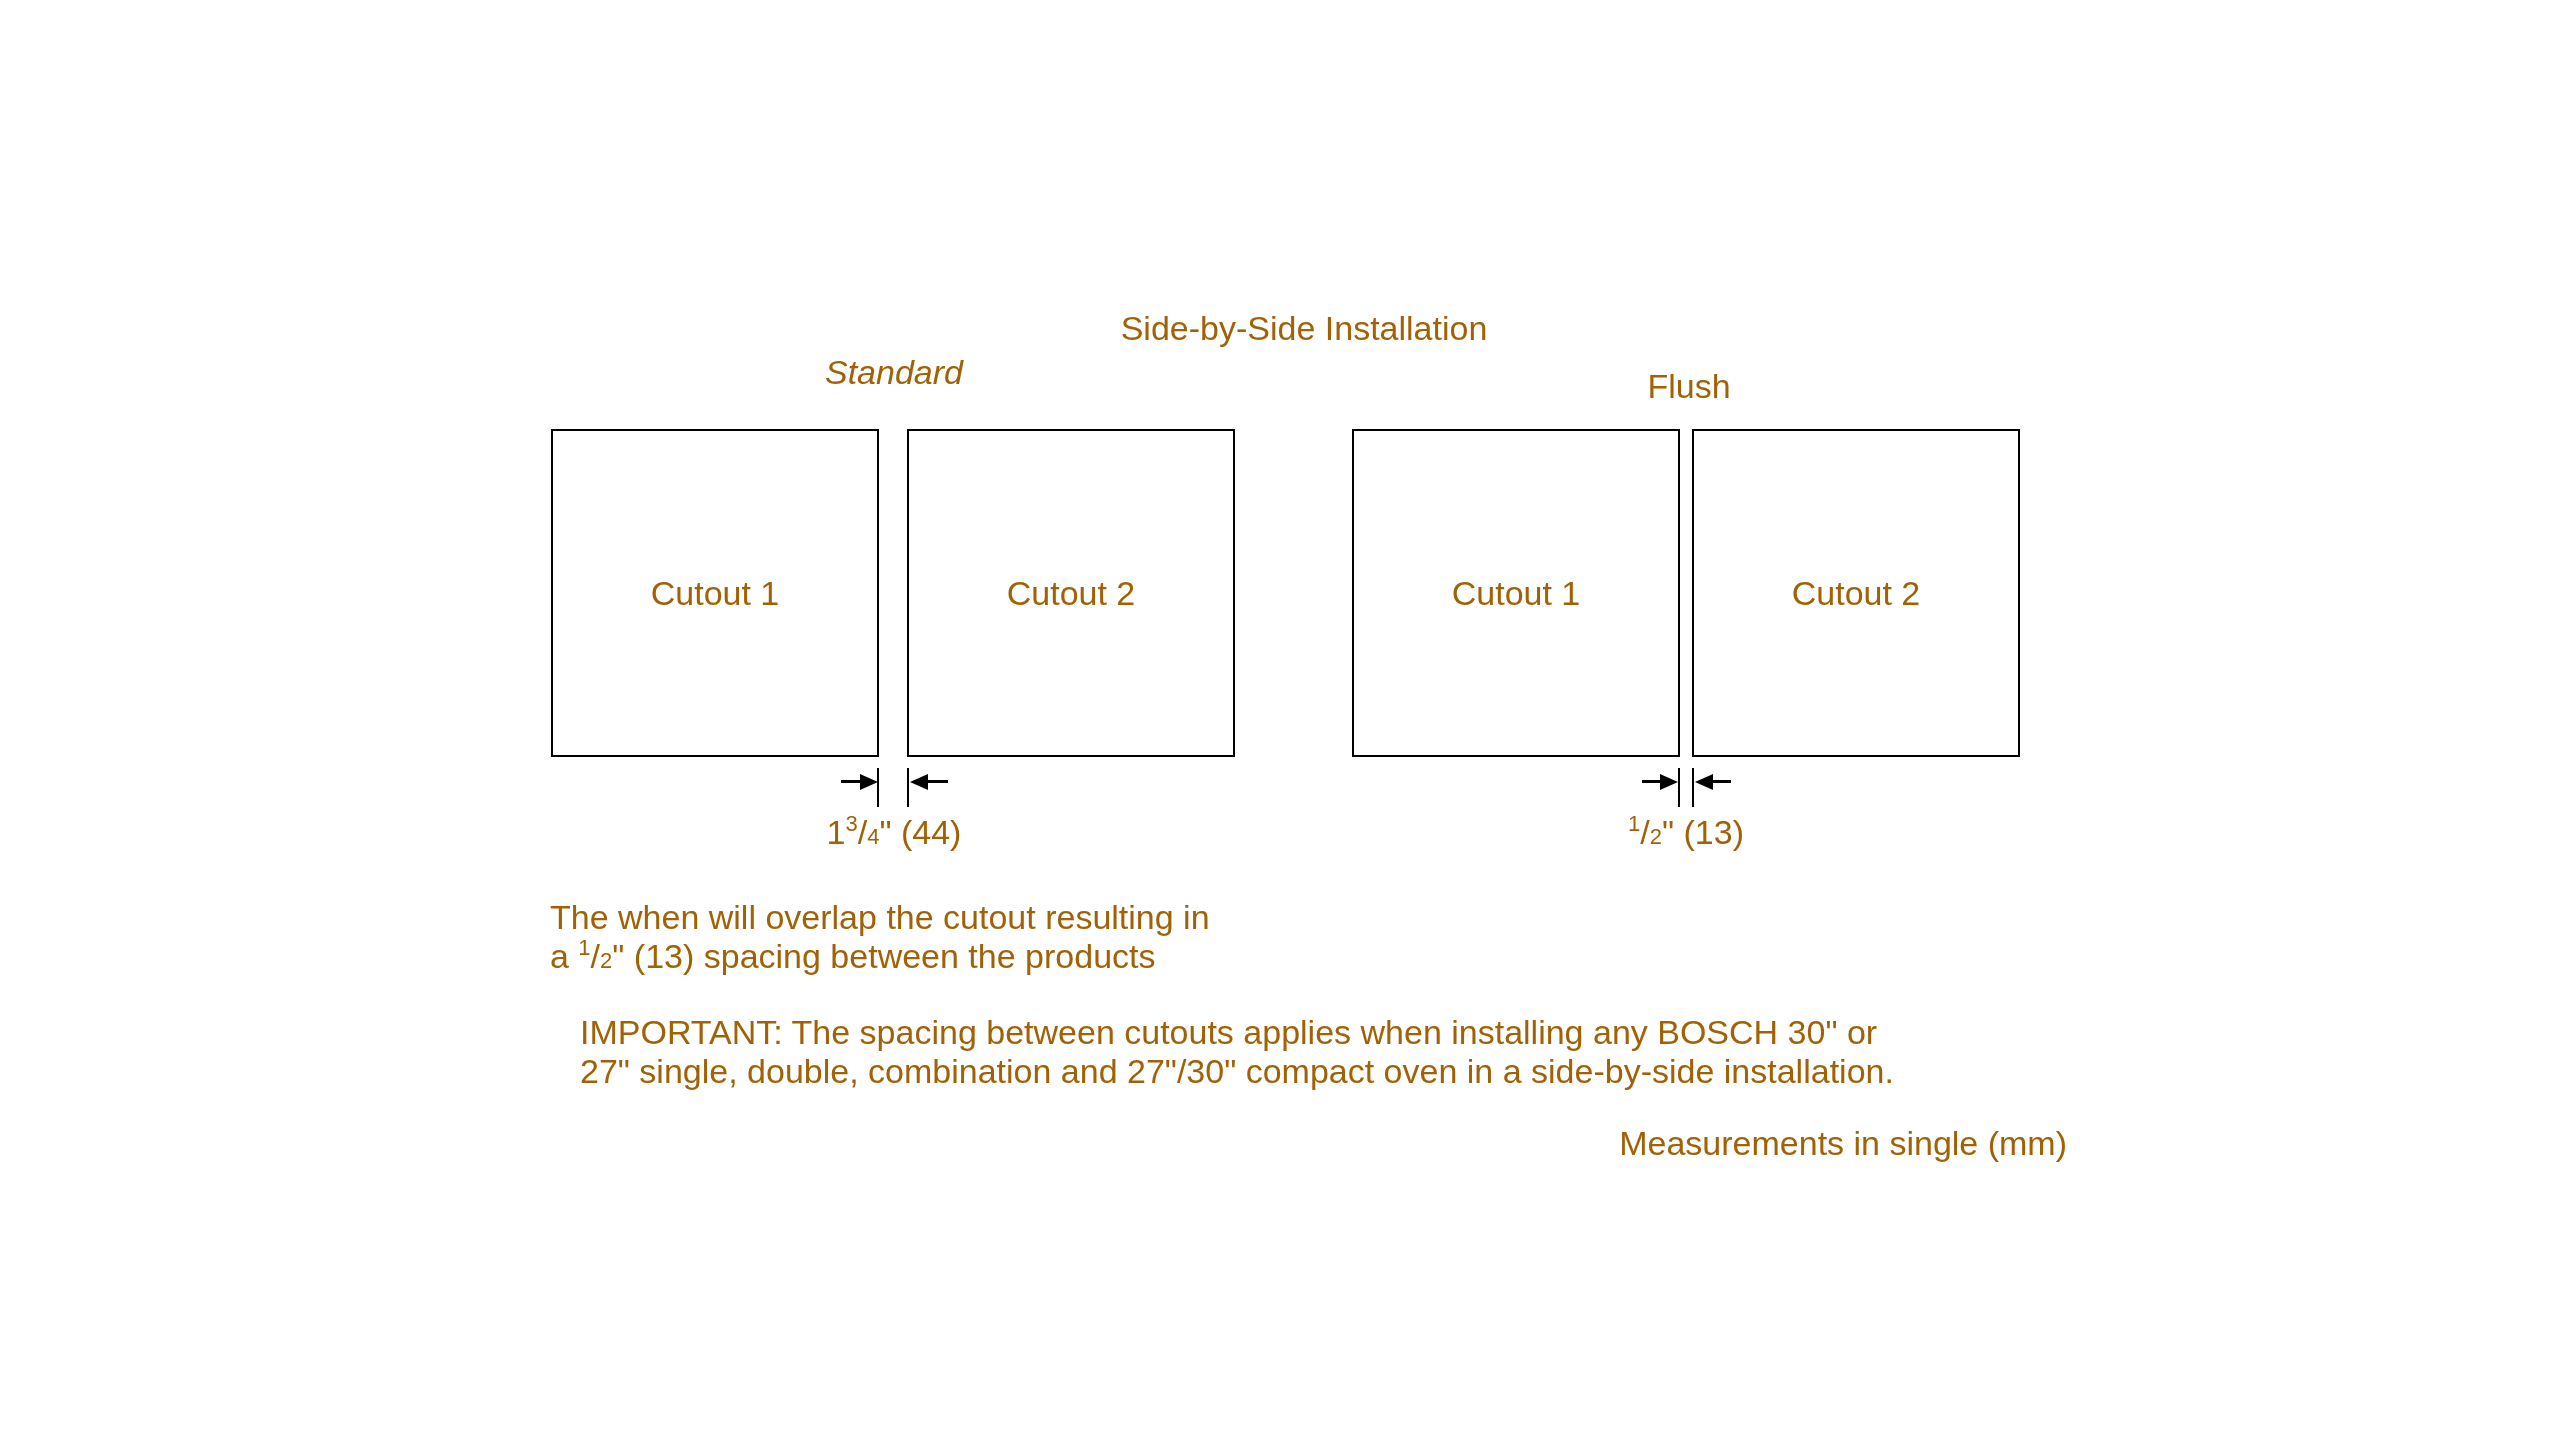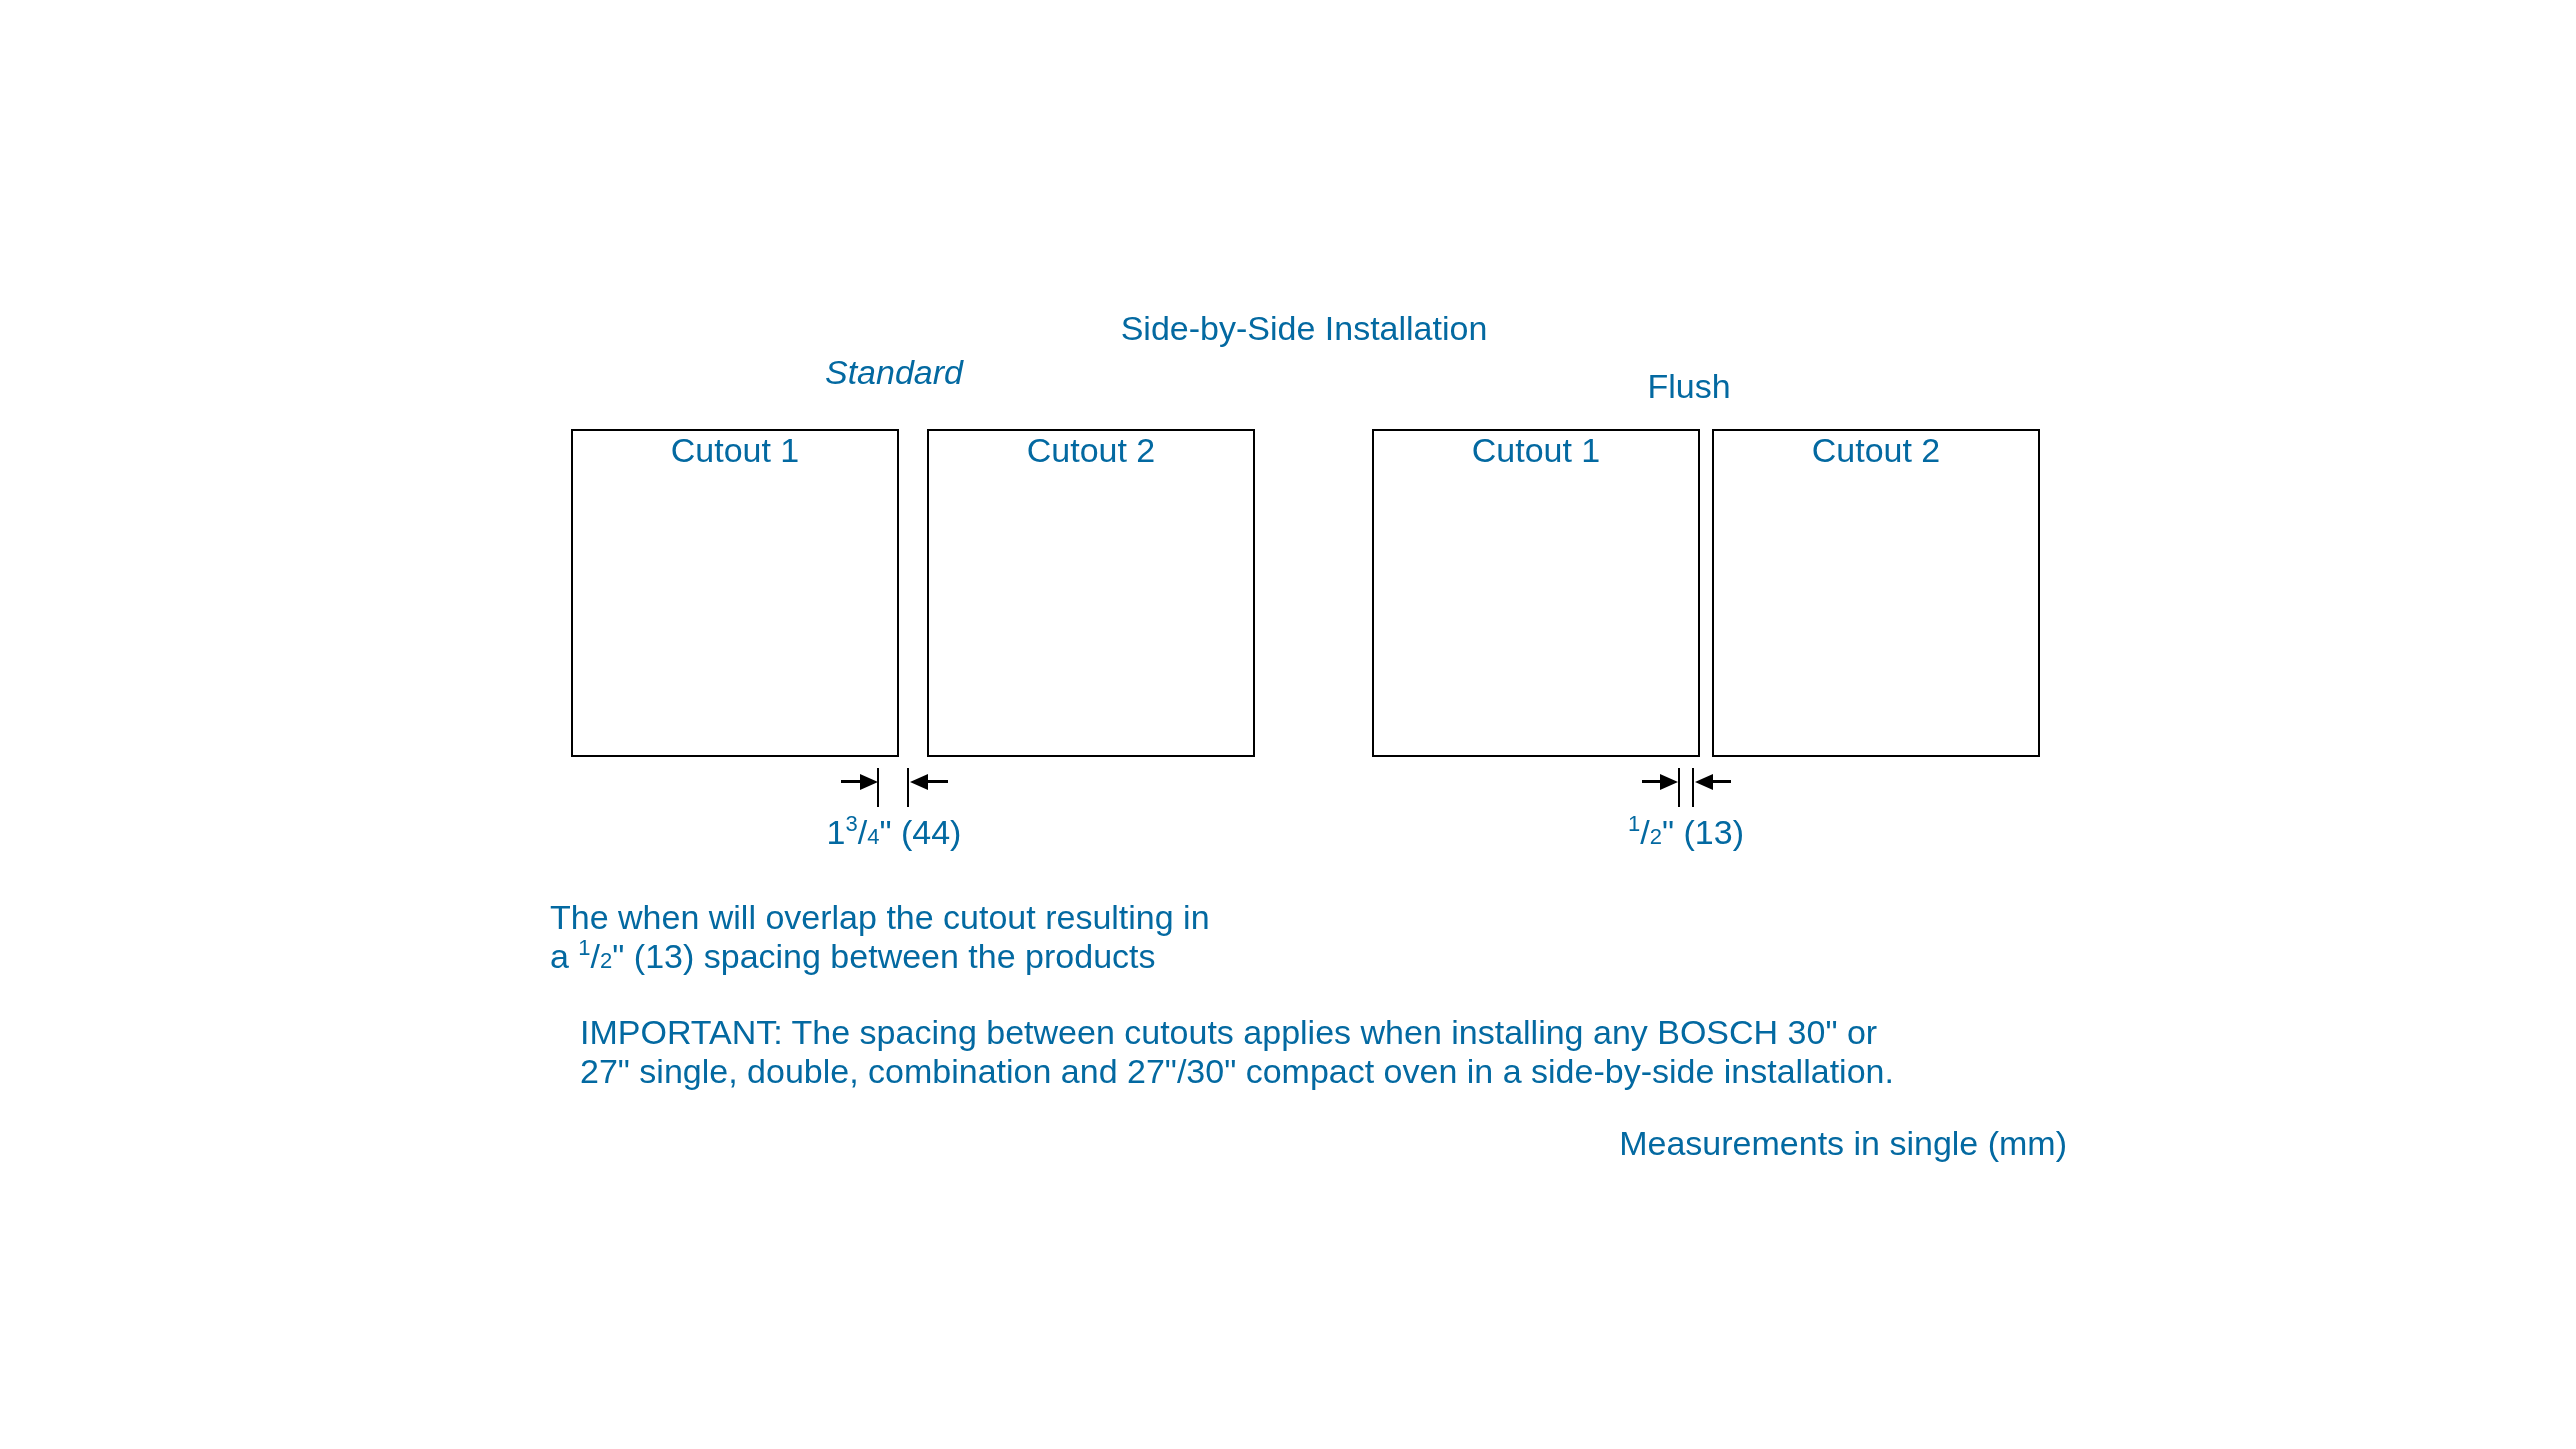--- a/index.html
+++ b/index.html
@@ -7,42 +7,41 @@
     margin: 0;
     padding: 0;
     background: #ffffff;
   }
   .canvas {
     position: relative;
     width: 2576px;
     height: 1449px;
     background: #ffffff;
     font-family: "Liberation Sans", "DejaVu Sans", sans-serif;
-    color: #0369a1;
+    color: #a16207;
     overflow: hidden;
   }
   .abs { position: absolute; }
   .txt {
     font-size: 34px;
     line-height: 39px;
     white-space: pre;
   }
   .centerx { transform: translateX(-50%); }
 
   
   .cutout-box {
     position: absolute;
     width: 324px;
     height: 324px;
     border: 2.4px solid #000000;
     background: #ffffff;
     display: flex;
-    align-items: flex-start;
+    align-items: center;
     justify-content: center;
-    margin-left: 20px;
   }
   .cutout-box span { font-size: 34px; }
 
   
   .dim-tick {
     position: absolute;
     width: 2.4px;
     height: 39px;
     background: #000000;
     top: 768px;

